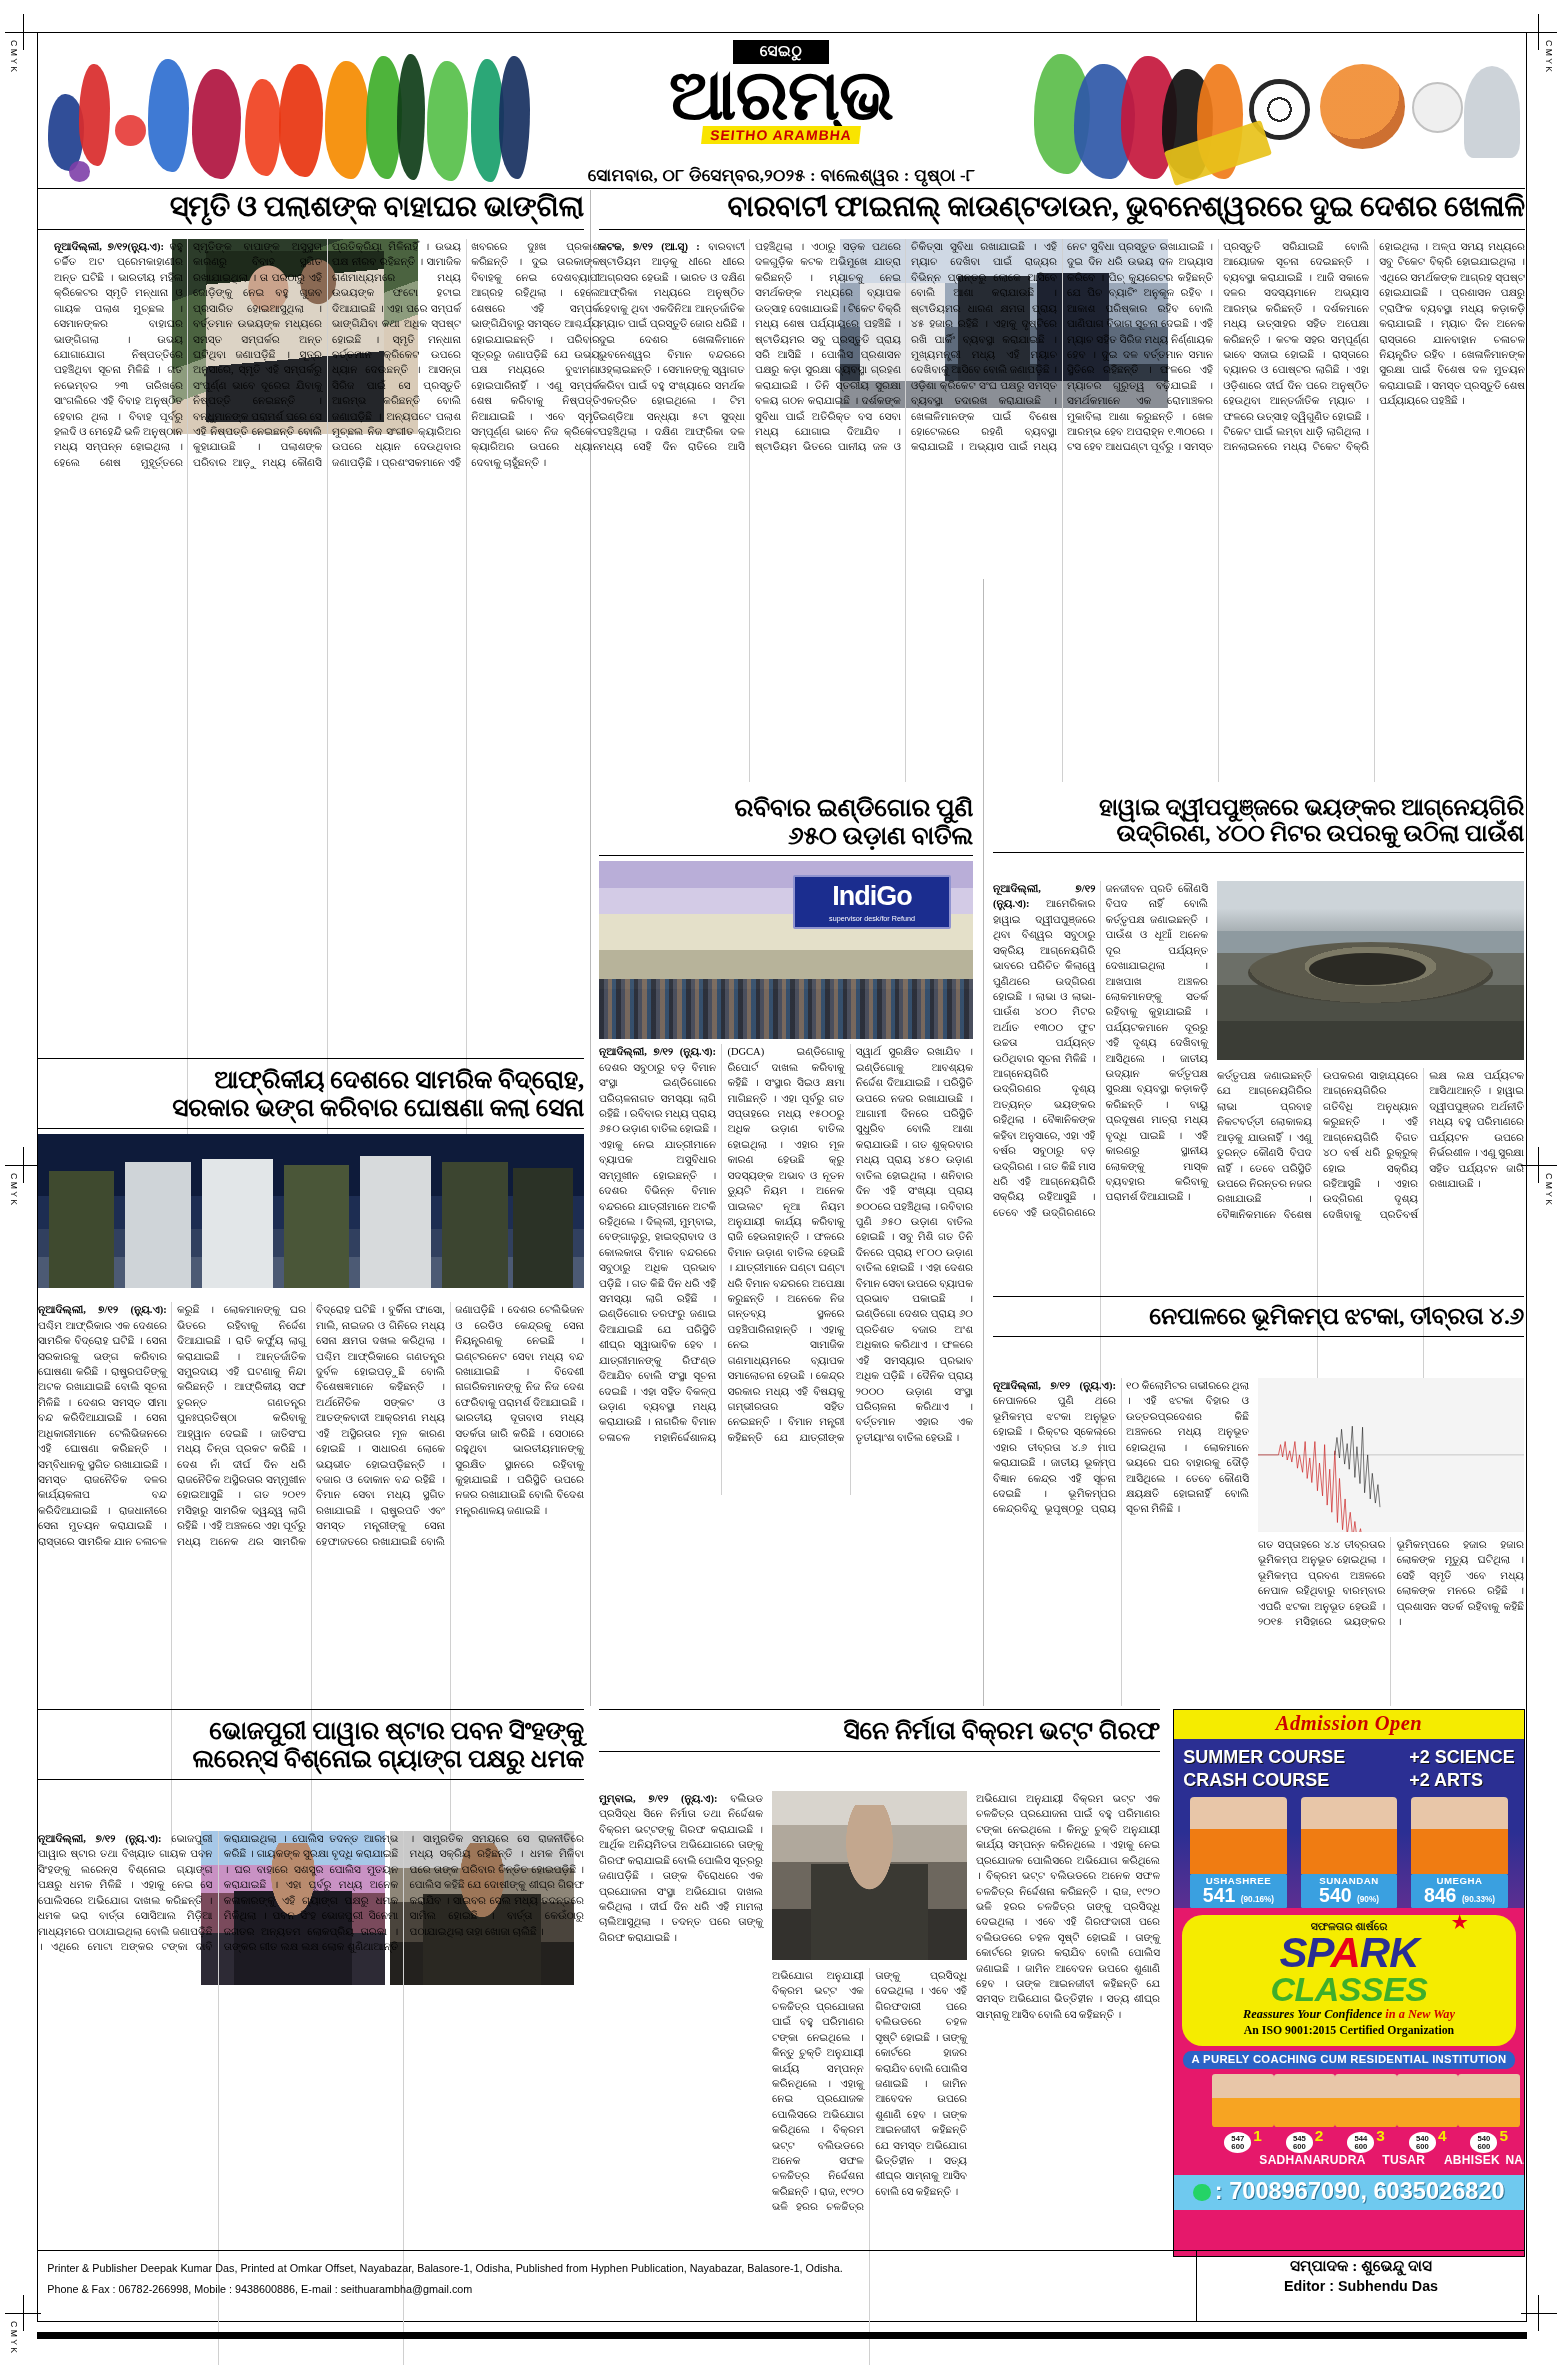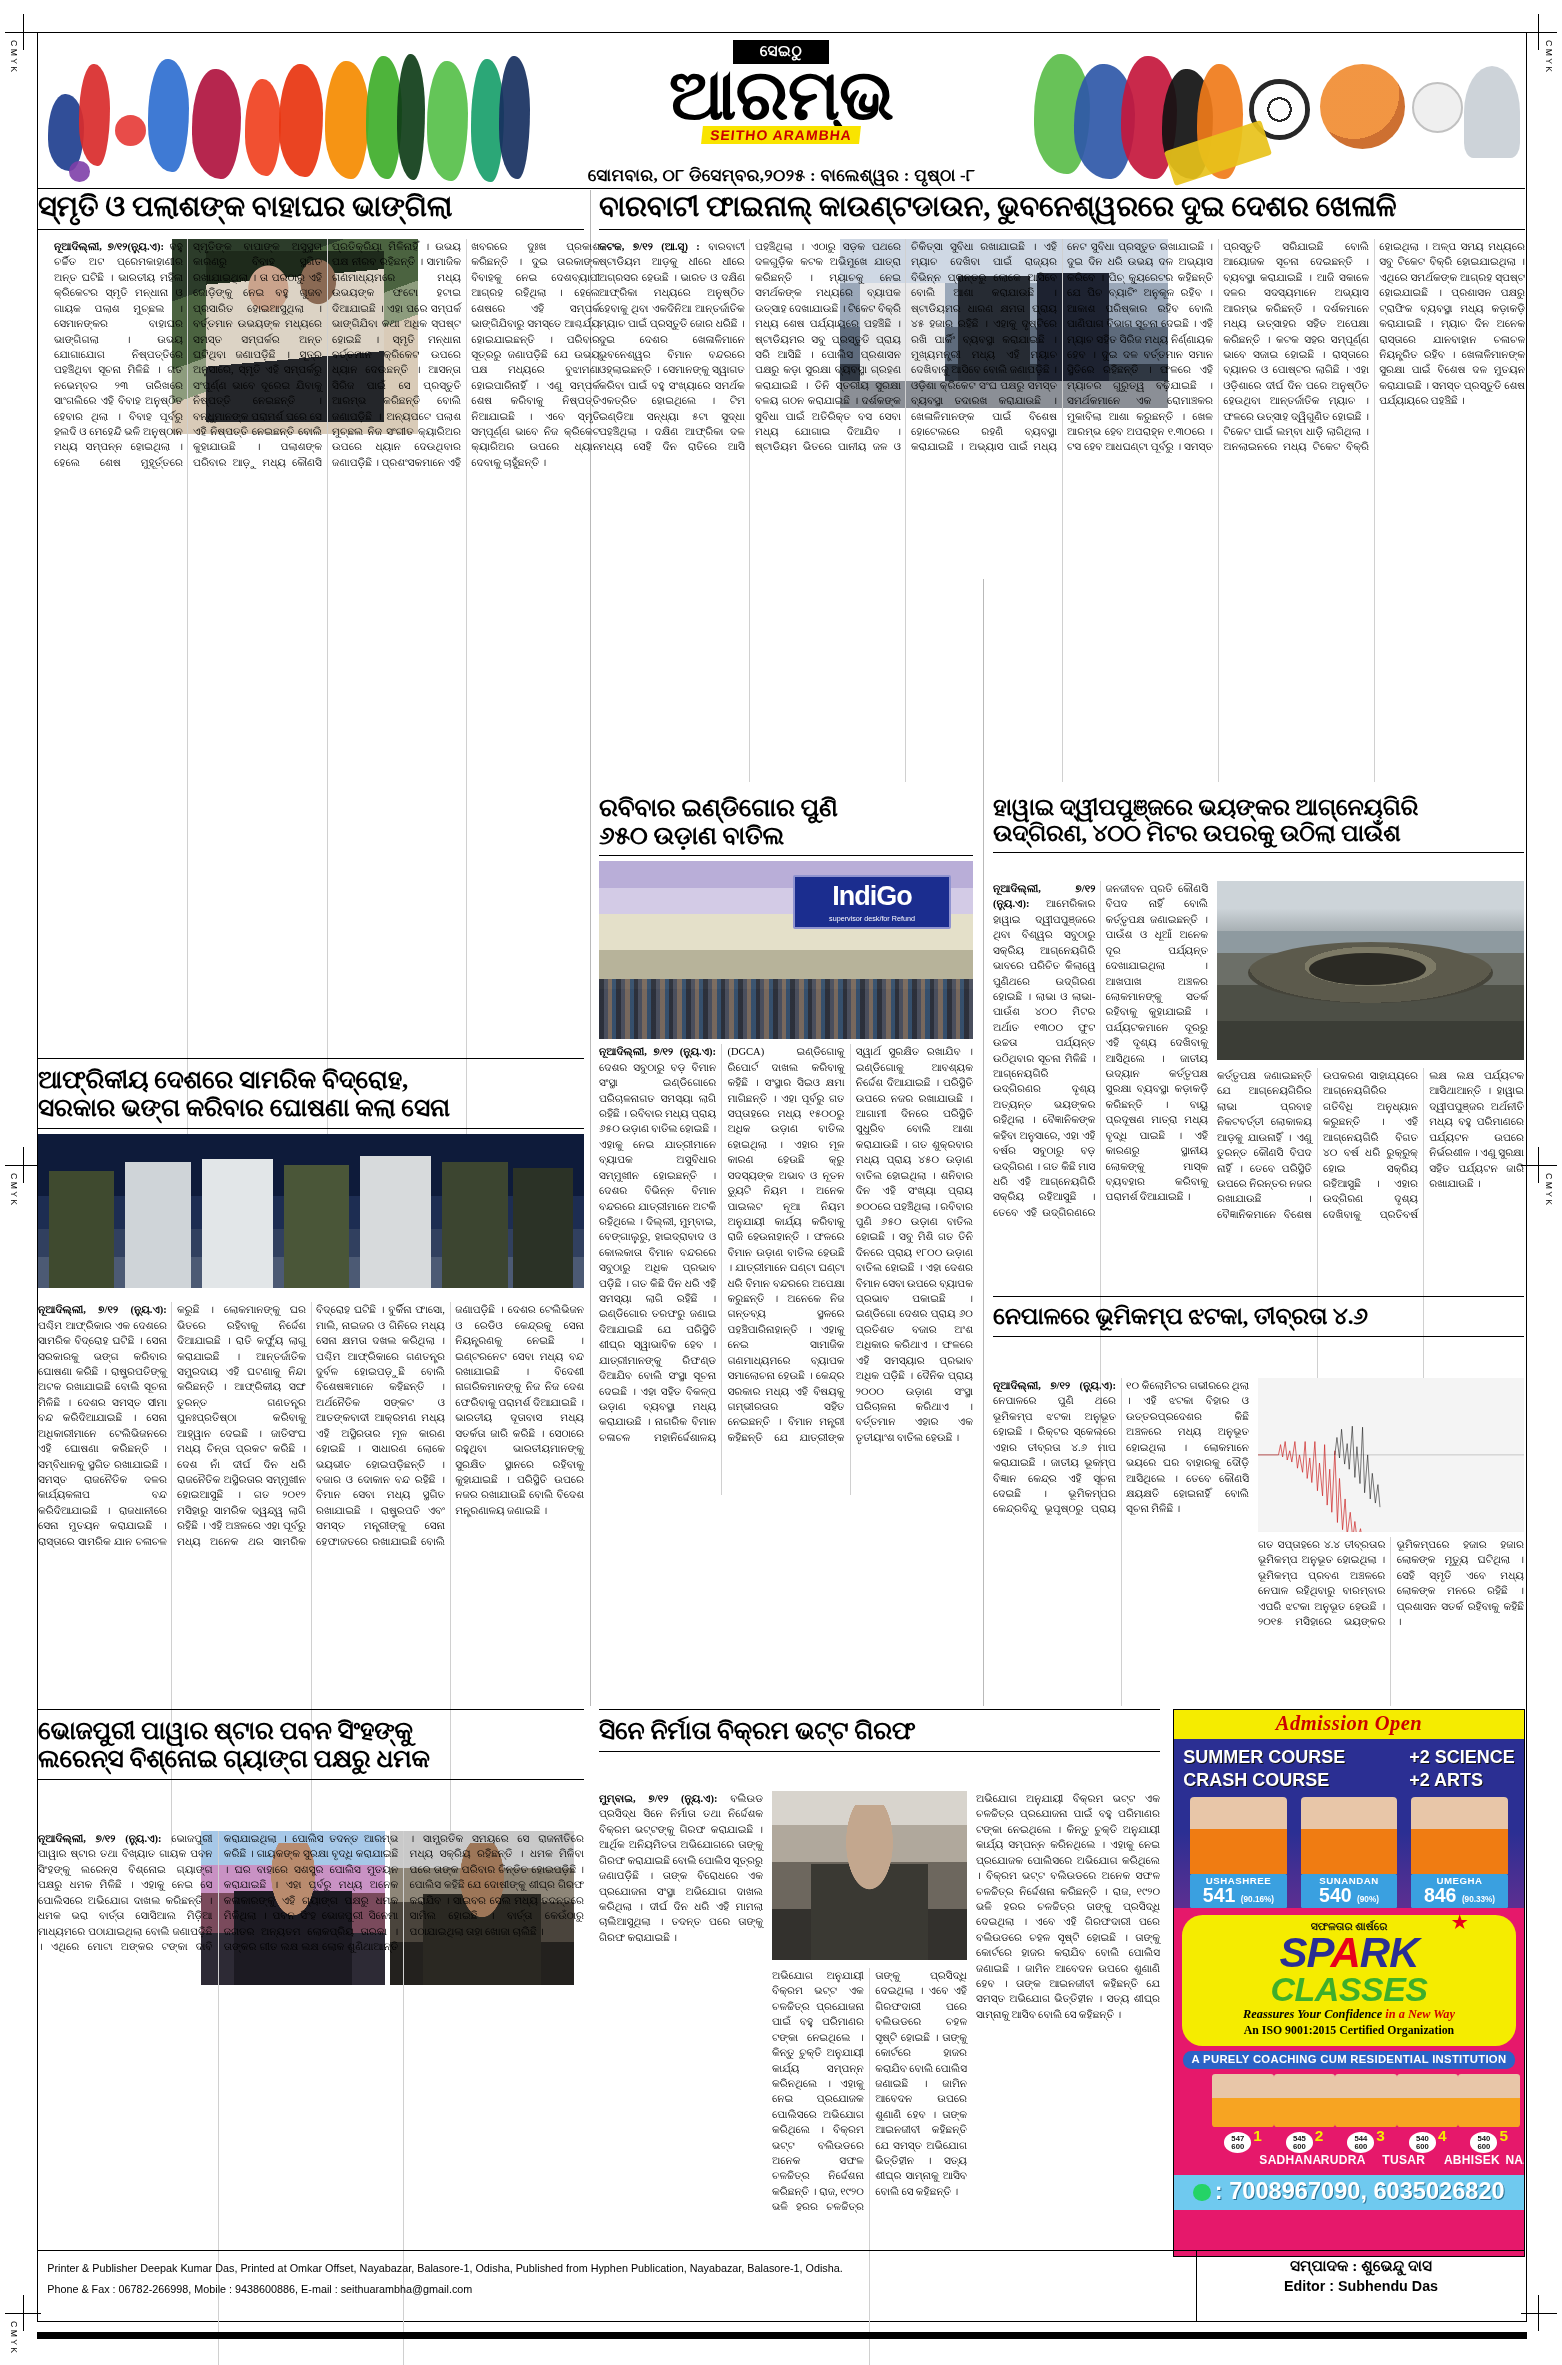--- a/index.html
+++ b/index.html
@@ -71,21 +71,21 @@
   .mast-date {
     font-size:17px; font-weight:700; margin-top:3.1px; letter-spacing:0.3px;
   }
 
   
   .content { position:absolute; left:38px; top:190px; width:1487px; height:2059px; }
 
   .col-rule { position:absolute; top:0; bottom:0; width:0.5px; background:#b9b9b9; }
 
   .hl {
-    font-weight:700; text-align:left; line-height:1.12;
+    font-weight:700; text-align:right; line-height:1.12;
     letter-spacing:-0.3px;
   }
   .hl-xl { font-size:29px; }
   .hl-l  { font-size:25px; }
   .hl-m  { font-size:23.6px; }
 
   .bodytext {
     font-size:10.5px; line-height:1.47; text-align:justify;
     text-justify:inter-word; hyphens:auto; word-spacing:-0.3px;
   }

